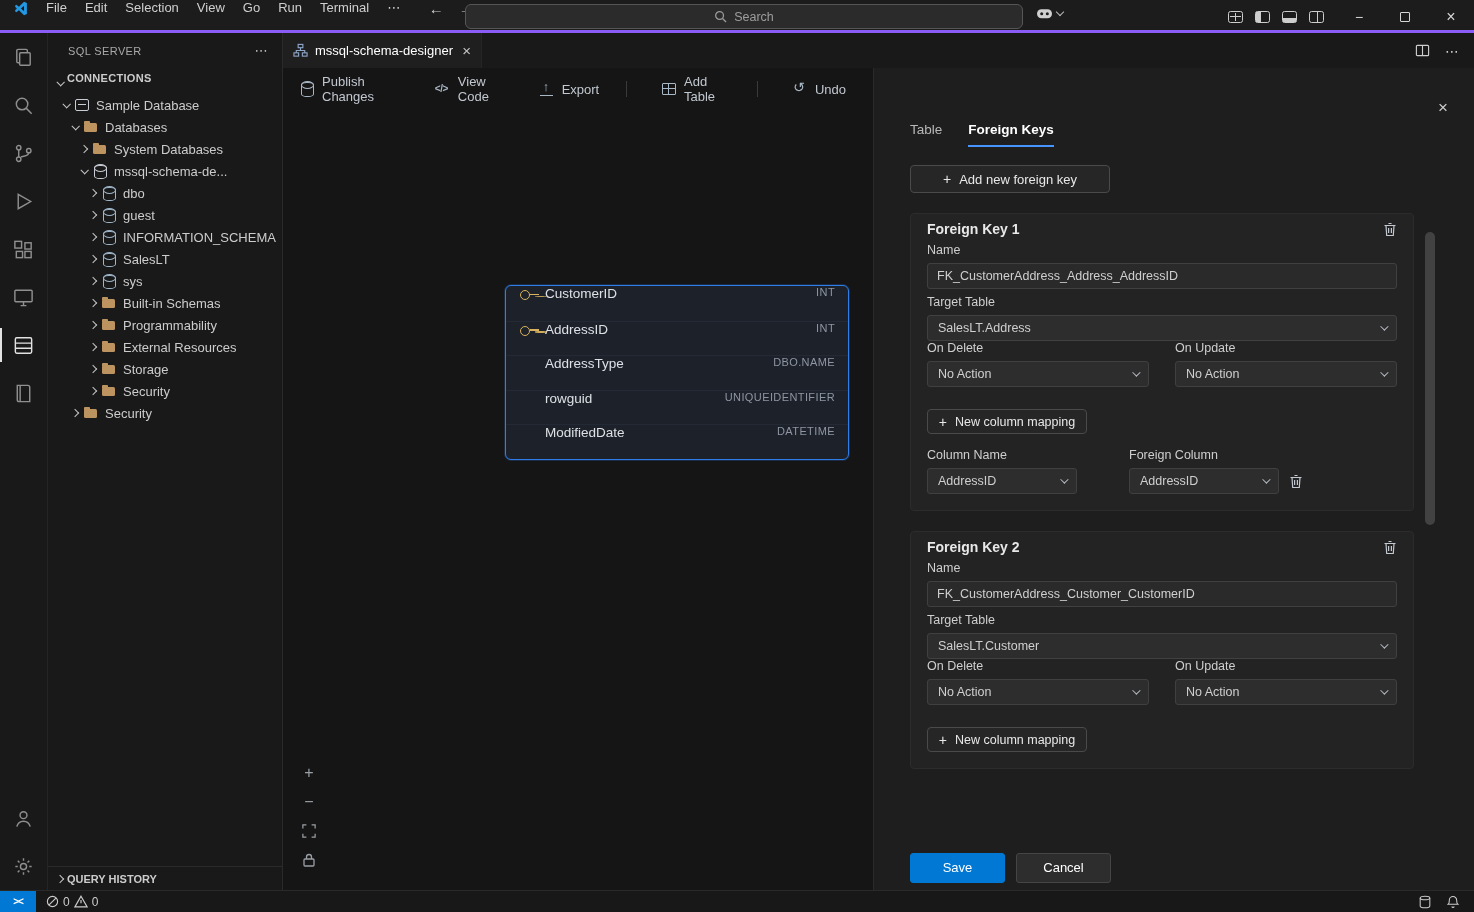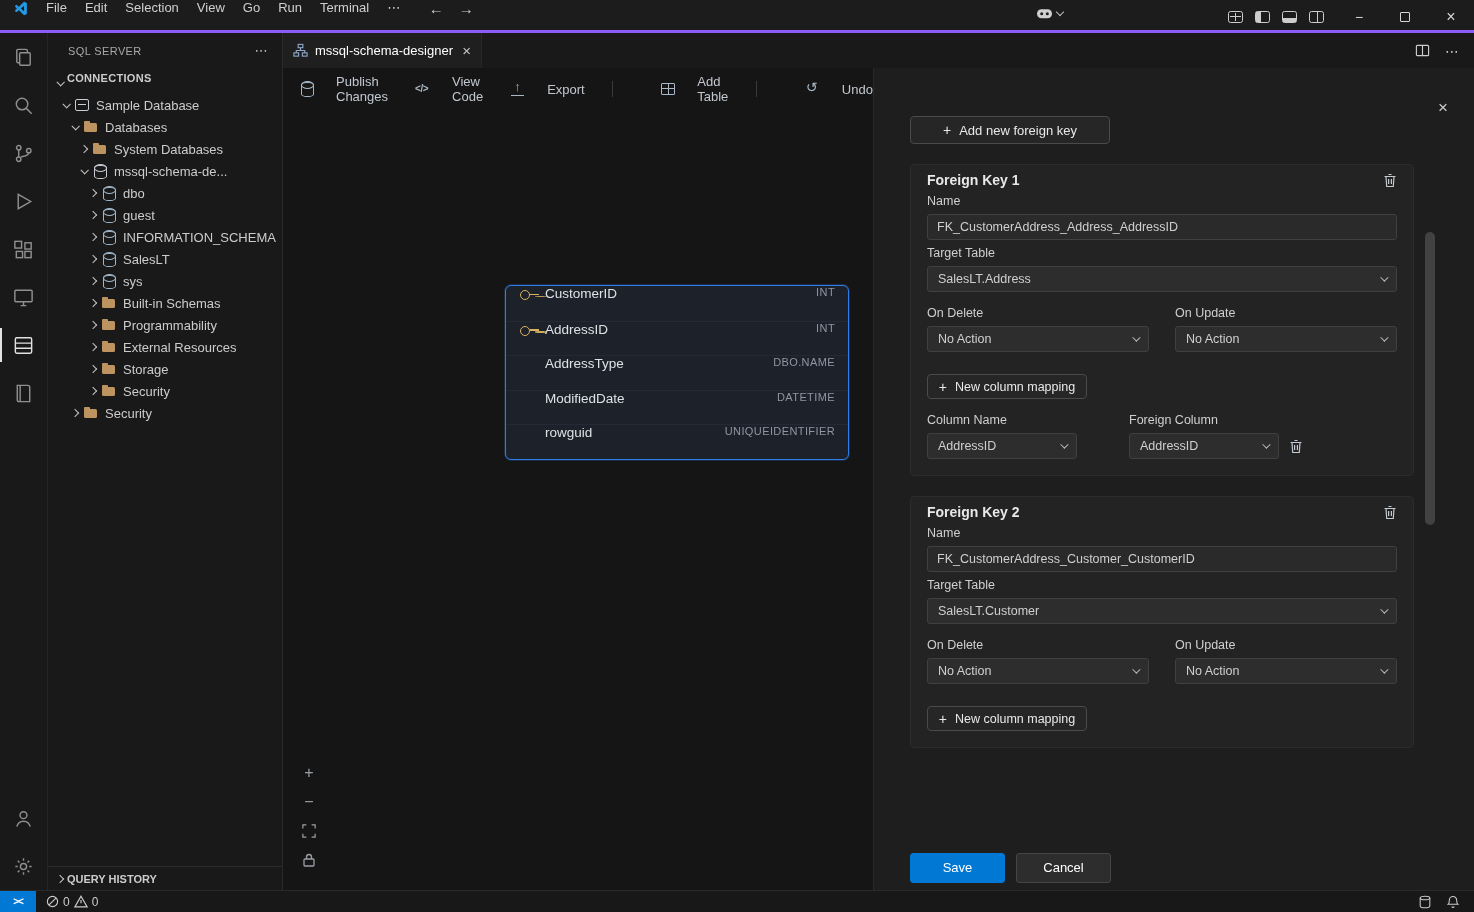--- a/index.html
+++ b/index.html
@@ -66,21 +66,21 @@
 .editor{flex:1;display:flex;flex-direction:column;min-width:0}
 .tabbar{height:35px;background:#191919;display:flex;align-items:stretch;flex:none}
 .tab{width:199px;background:#1f1f1f;display:flex;align-items:center;padding:0 10px;gap:7px;color:#ffffff;border-right:1px solid #252525;cursor:pointer}
 .tab-close{margin-left:auto;color:#c5c5c5;font-size:15px;cursor:pointer}
 .tabbar-actions{margin-left:auto;display:flex;align-items:center;gap:15px;padding-right:15px;color:#cfcfcf}
 .tb-more{font-size:14px;cursor:pointer}
 
 .designer{flex:1;display:flex;min-height:0}
 .canvas{flex:1;position:relative;background:#151515;min-width:0}
 .canvas-toolbar{position:absolute;top:0;left:0;right:0;height:42px;display:flex;align-items:center;padding-left:16px}
-.tb-item{display:flex;align-items:center;gap:21px;margin-right:27px;font-size:13px;color:#c2c8d0;cursor:pointer}
+.tb-item{display:flex;align-items:center;gap:7px;margin-right:27px;font-size:13px;color:#c2c8d0;cursor:pointer}
 .tb-item.sep::before{content:"";width:1px;height:16px;background:#3a3a3a;margin-right:27px}
 .tb-icon{width:16px;height:16px;position:relative;color:#a9b8c6;flex:none}
 .tb-icon.i-publish::before{content:"";position:absolute;left:2px;top:1px;width:11px;height:13px;border:1.2px solid currentColor;border-radius:5.5px/3px}
 .tb-icon.i-publish::after{content:"";position:absolute;left:2px;top:0;width:11px;height:6px;border:1.2px solid currentColor;border-radius:50%}
 .tb-icon.i-code::before{content:"</>";position:absolute;left:0;top:2px;font-size:10px;font-weight:700;letter-spacing:-.5px}
 .tb-icon.i-export::before{content:"\2191";position:absolute;left:4px;top:-2px;font-size:13px}
 .tb-icon.i-export::after{content:"";position:absolute;left:1px;bottom:1px;width:13px;height:1.3px;background:currentColor}
 .tb-icon.i-add::before{content:"";position:absolute;inset:2px 1px;border:1.2px solid currentColor;border-radius:1px}
 .tb-icon.i-add::after{content:"";position:absolute;top:2px;bottom:2px;left:1px;right:1px;background:linear-gradient(currentColor,currentColor) 50% 0/1.2px 100% no-repeat,linear-gradient(currentColor,currentColor) 0 45%/100% 1.2px no-repeat}
 .tb-icon.i-undo::before{content:"\21BA";position:absolute;left:1px;top:-2px;font-size:14px}
@@ -117,21 +117,21 @@
 .mapping-btn{width:160px;height:25px;margin-top:22px;font-size:12.5px}
 .plus-glyph{font-size:14px;line-height:1}
 .fk-card{margin-top:20px;background:#232323;border:1px solid #2c2c2c;border-radius:4px;padding:7px 16px 16px}
 .fk-heading-row{display:flex;align-items:center}
 .fk-heading{font-size:14px;font-weight:700;color:#e8e8e8}
 .card-trash{margin-left:auto;cursor:pointer;display:flex}
 .field-label{margin-top:6px;font-size:12.5px;color:#cfcfcf}
 .text-input{display:block;margin-top:6px;width:100%;height:26px;background:#2a2a2a;border:1px solid #404040;border-radius:3px;color:#cfcfcf;font-size:12.5px;padding:0 9px;font-family:inherit;outline:none}
 .select{margin-top:6px;height:26px;background:#2d2d2d;border:1px solid #404040;border-radius:3px;display:flex;align-items:center;padding:0 10px;font-size:12.5px;color:#cfcfcf;cursor:pointer}
 .sel-chev{margin-left:auto;width:6px;height:6px;border-right:1.3px solid #b9bec6;border-bottom:1.3px solid #b9bec6;transform:rotate(45deg) translateY(-2px)}
-.two-col{display:flex;gap:26px;margin-top:14px}
+.two-col{display:flex;gap:26px;}
 .two-col .col{flex:1}
 .two-col .field-label{margin-top:0}
 .mapping-row{display:flex;margin-top:14px}
 .map-col{width:150px;margin-right:52px}
 .map-col .field-label{margin-top:0}
 .map-trash{margin-left:10px;align-self:flex-end;margin-bottom:5px;cursor:pointer;display:flex}
 .panel-footer{height:45px;flex:none;display:flex;align-items:center;padding-left:36px;gap:11px;background:#1e1e1e}
 .btn{height:30px;width:95px;border-radius:3px;font-size:13px;display:flex;align-items:center;justify-content:center;cursor:pointer}
 .btn-primary{background:#0078d4;color:#ffffff;border:1px solid #0078d4}
 .btn-secondary{background:#2d2d2d;color:#ffffff;border:1px solid #454545}
@@ -169,20 +169,27 @@
 
         <span class="menu">Run</span>
 
         <span class="menu">Terminal</span>
 
       <span class="menu-more">⋯</span>
     </div>
     <div class="nav-arrows">
       <span class="nav-arrow">←</span>
       <span class="nav-arrow">→</span>
+    </div>
+    <div class="searchbox">
+      <svg width="13" height="13" viewBox="0 0 14 14" fill="none" stroke="#9a9a9a" stroke-width="1.4">
+          <circle cx="6" cy="6" r="4.2"></circle>
+          <path d="M9.2 9.2L13 13"></path>
+        </svg>
+      <span>Search</span>
     </div>
     <div class="copilot">
       <svg width="19" height="15" viewBox="0 0 20 16" fill="#cfcfcf">
           <rect x="2" y="3.5" width="16" height="9.5" rx="4.7"></rect>
           <circle cx="7" cy="8.2" r="1.6" fill="#1c1c1c"></circle>
           <circle cx="13" cy="8.2" r="1.6" fill="#1c1c1c"></circle>
         </svg>
       <span class="cchev"></span>
     </div>
     <div class="layout-group">
@@ -460,28 +467,28 @@
                 </div>
 
                 <div class="node-row">
                   <span class="col-icon none"></span>
                   <span class="col-name">AddressType</span>
                   <span class="col-type">DBO.NAME</span>
                 </div>
 
                 <div class="node-row">
                   <span class="col-icon none"></span>
+                  <span class="col-name">rowguid</span>
+                  <span class="col-type">UNIQUEIDENTIFIER</span>
+                </div>
+
+                <div class="node-row">
+                  <span class="col-icon none"></span>
                   <span class="col-name">ModifiedDate</span>
                   <span class="col-type">DATETIME</span>
-                </div>
-
-                <div class="node-row">
-                  <span class="col-icon none"></span>
-                  <span class="col-name">rowguid</span>
-                  <span class="col-type">UNIQUEIDENTIFIER</span>
                 </div>
 
             </div>
           </div>
 
           <div class="zoom-controls">
             <span class="zc">+</span>
             <span class="zc">−</span>
             <span class="zc">
               <svg width="14" height="14" viewBox="0 0 16 16" fill="none" stroke="#9aa0a6" stroke-width="1.4">
@@ -493,20 +500,24 @@
                   <rect x="1" y="6" width="10" height="7" rx="1"></rect>
                   <path d="M3.5 6V4a2.5 2.5 0 0 1 5 0v2"></path>
                 </svg>
             </span>
           </div>
         </div>
 
         <div class="panel">
           <span class="panel-close">×</span>
           <div class="panel-body">
+            <div class="panel-tabs">
+              <span class="panel-tab">Table</span>
+              <span class="panel-tab active">Foreign Keys</span>
+            </div>
             <div class="ghost-btn add-fk-btn">
               <span class="plus-glyph">+</span>
               <span>Add new foreign key</span>
             </div>
 
             <div class="fk-card">
               <div class="fk-heading-row">
                 <span class="fk-heading">Foreign Key 1</span>
                 <span class="card-trash">
                   <svg width="14" height="15" viewBox="0 0 14 15" fill="none" stroke="#c3c9d1" stroke-width="1.2">

